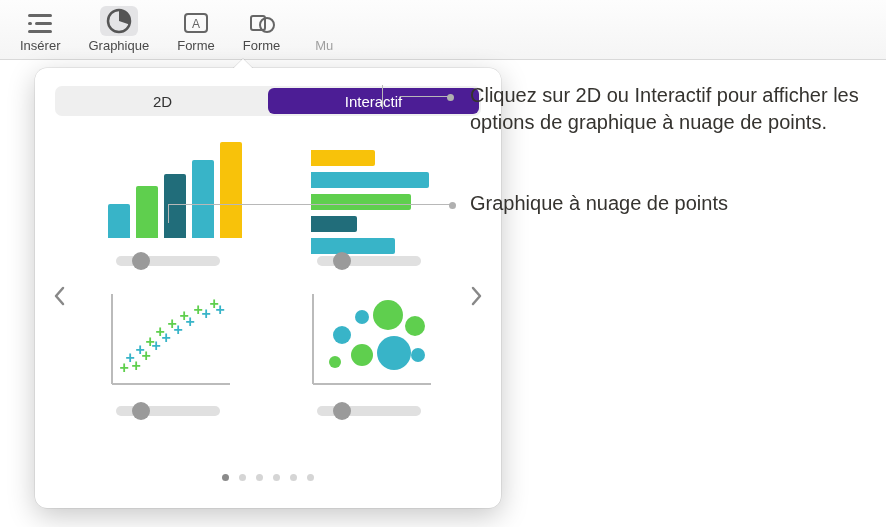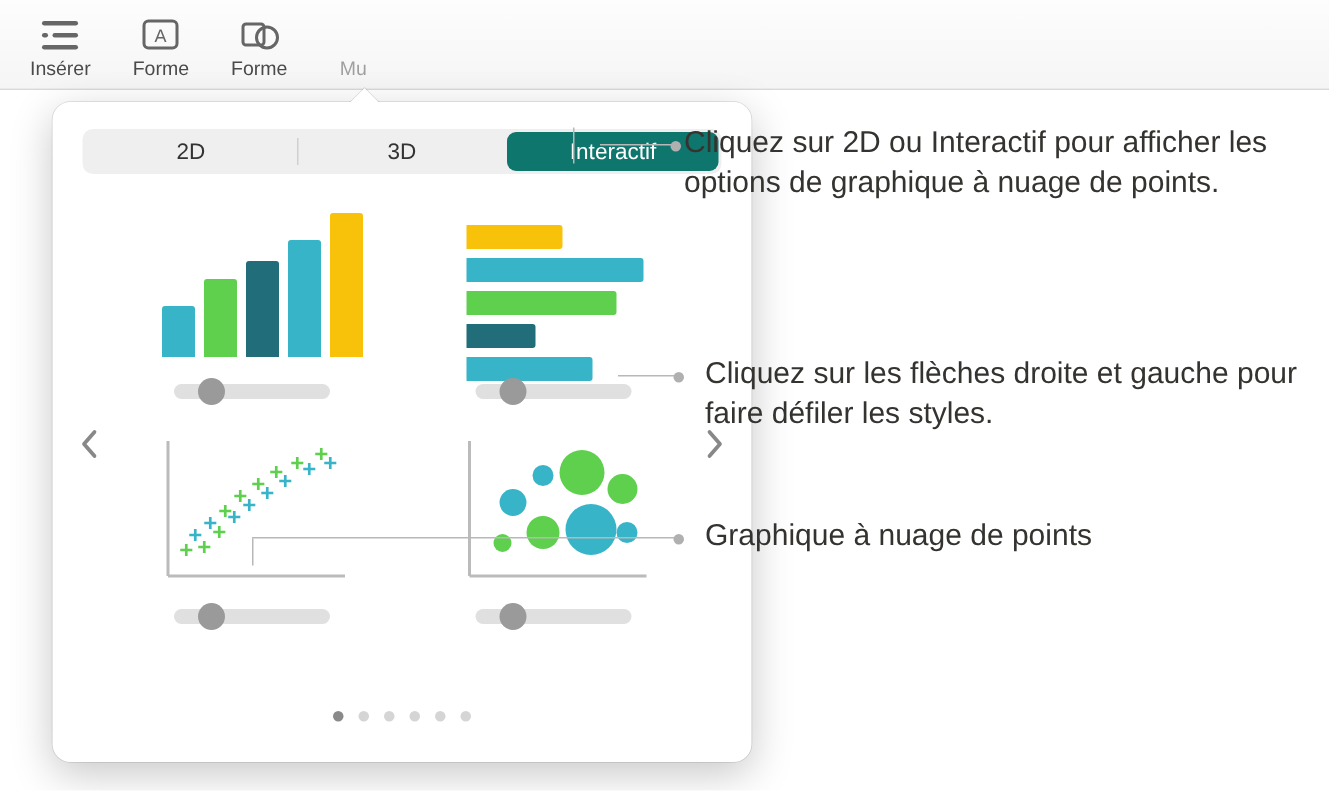--- a/index.html
+++ b/index.html
@@ -10,21 +10,21 @@
 .toolbar-icon { width: 32px; height: 26px; display: flex; align-items: center; justify-content: center; margin-bottom: 2px; }
 .toolbar-item.active .toolbar-icon { background: #e4e4e6; border-radius: 6px; padding: 2px 4px; width: 38px; height: 30px; }
 
 .popover { position: absolute; left: 35px; top: 68px; width: 466px; height: 440px; background: #fff; border-radius: 12px; box-shadow: 0 8px 28px rgba(0,0,0,.22), 0 0 0 .5px rgba(0,0,0,.12); padding: 18px 14px 14px 14px; }
 .popover-arrow { position: absolute; top: -10px; left: 198px; width: 20px; height: 10px; overflow: hidden; }
 .popover-arrow::after { content: ""; position: absolute; top: 4px; left: 2px; width: 16px; height: 16px; background: #fff; transform: rotate(45deg); box-shadow: 0 0 0 .5px rgba(0,0,0,.12); }
 
 .seg { display: flex; background: #efefef; border-radius: 7px; padding: 2px; height: 30px; margin: 0 6px 20px 6px; }
 .seg-btn { flex: 1; font-size: 15px; color: #333; background: transparent; border: none; border-radius: 6px; cursor: pointer; position: relative; }
 .seg-btn + .seg-btn::before { content: ""; position: absolute; left: 0; top: 4px; bottom: 4px; width: 1px; background: #d0d0d0; }
-.seg-btn.active { background: #0f766e; color: #fff; }
+.seg-btn.active { background: #4c1d95; color: #fff; }
 .seg-btn.active::before, .seg-btn.active + .seg-btn::before { display: none; }
 
 .grid-area { position: relative; height: 320px; }
 .nav-arrow { position: absolute; top: 50%; transform: translateY(-50%); width: 28px; height: 40px; display: flex; align-items: center; justify-content: center; cursor: pointer; color: #888; font-size: 24px; }
 .nav-arrow.left { left: -4px; }
 .nav-arrow.right { right: -4px; }
 
 .chart-grid { margin: 0 30px; display: grid; grid-template-columns: 1fr 1fr; gap: 20px 24px; }
 .chart-opt { display: flex; flex-direction: column; align-items: center; cursor: pointer; }
 .thumb { width: 140px; height: 110px; position: relative; }
@@ -60,20 +60,29 @@
     <span class="toolbar-icon">
       <svg width="26" height="22" viewBox="0 0 26 22">
           <rect x="1" y="2" width="24" height="3" rx="1.5" fill="#666"></rect>
           <rect x="1" y="10" width="4" height="3" rx="1.5" fill="#666"></rect>
           <rect x="8" y="10" width="17" height="3" rx="1.5" fill="#666"></rect>
           <rect x="1" y="18" width="24" height="3" rx="1.5" fill="#666"></rect>
         </svg>
     </span>
     <span>Insérer</span>
   </div>
+  <div class="toolbar-item active">
+    <span class="toolbar-icon">
+      <svg width="26" height="26" viewBox="0 0 26 26">
+          <circle cx="13" cy="13" r="11" fill="none" stroke="#555" stroke-width="2.5"></circle>
+          <path d="M13 2 A11 11 0 0 1 23.4 16.5 L13 13 Z" fill="#555"></path>
+        </svg>
+    </span>
+    <span>Graphique</span>
+  </div>
   <div class="toolbar-item">
     <span class="toolbar-icon">
       <svg width="26" height="22" viewBox="0 0 26 22">
           <rect x="2" y="2" width="22" height="18" rx="3" fill="none" stroke="#666" stroke-width="2"></rect>
           <text x="13" y="16" text-anchor="middle" font-size="12" fill="#666" font-family="Arial">A</text>
         </svg>
     </span>
     <span>Forme</span>
   </div>
   <div class="toolbar-item">
@@ -89,21 +98,20 @@
     <span class="toolbar-icon"></span>
     <span>Mu</span>
   </div>
 </div>
 
 <div class="popover">
   <div class="popover-arrow"></div>
 
   <div class="seg">
     <button class="seg-btn">2D</button>
-    <button class="seg-btn">3D</button>
     <button class="seg-btn active">Interactif</button>
   </div>
 
   <div class="grid-area">
     <div class="nav-arrow left">
       <svg width="12" height="20" viewBox="0 0 12 20">
           <polyline points="10,2 3,10 10,18" fill="none" stroke="#888" stroke-width="2.5" stroke-linecap="round" stroke-linejoin="round"></polyline>
         </svg>
     </div>
     <div class="nav-arrow right">
@@ -198,29 +206,23 @@
   </div>
 </div>
 
 <div class="callouts">
 
   <div class="callout" style="margin-top:6px">
     <div class="lead" style="left:-40px; top:14px; width:50px;">
       <span class="lead-node" style="right:-4px"></span>
       <div style="position:absolute;left:-18px;top:-12px;height:24px;border-left:1px solid #b8b8b8"></div>
     </div>
-    <div style="margin-left:16px">Cliquez sur 2D ou Interactif pour afficher les options de graphique à nuage de points.</div>
-  </div>
-
-  <div class="callout" style="margin-top:100px">
-    <div class="lead" style="left:-28px; top:14px; width:40px;">
-      <span class="lead-node" style="right:-4px"></span>
-    </div>
-    <div style="margin-left:30px">Cliquez sur les flèches droite et gauche pour faire défiler les styles.</div>
-  </div>
+    <div style="margin-left:30px">Cliquez sur 2D ou Interactif pour afficher les options de graphique à nuage de points.</div>
+  </div>
+
 
   <div class="callout" style="margin-top:48px">
     <div class="lead" style="left:-272px; top:14px; width:284px;">
       <span class="lead-node" style="right:-4px"></span>
       <div style="position:absolute;left:0;top:0;height:18px;border-left:1px solid #b8b8b8"></div>
     </div>
     <div style="margin-left:30px">Graphique à nuage de points</div>
   </div>
 
 </div>

